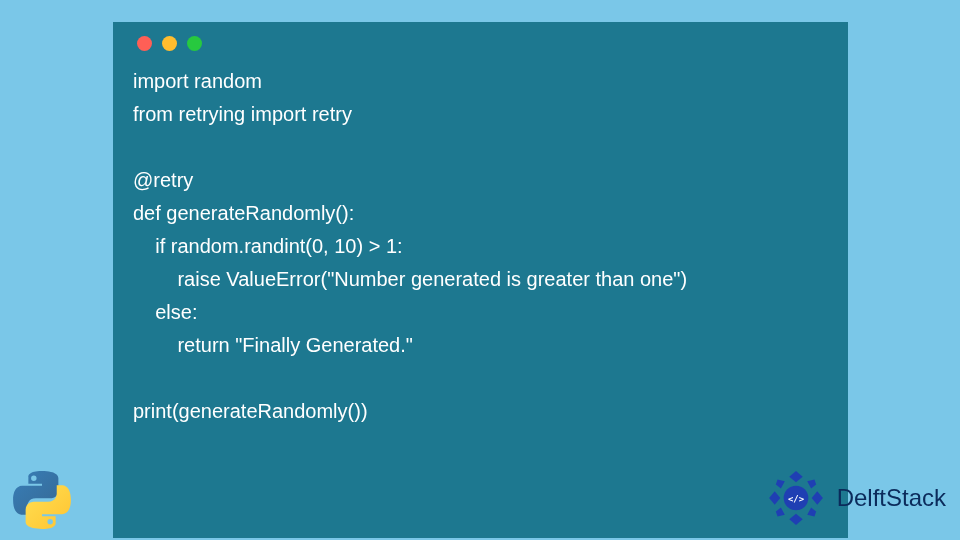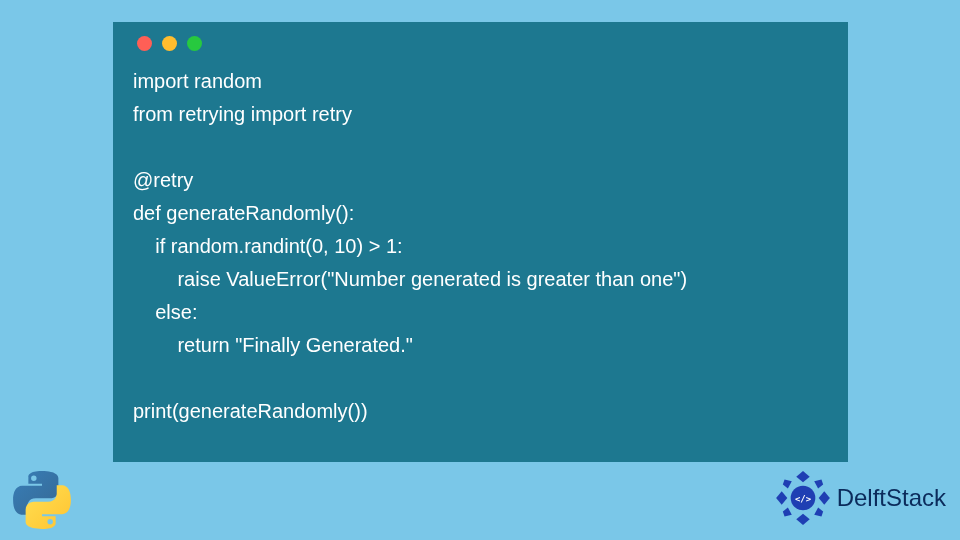--- a/index.html
+++ b/index.html
@@ -9,21 +9,21 @@
     background: #7ac7e8;
     position: relative;
     font-family: -apple-system, BlinkMacSystemFont, "Segoe UI", Arial, sans-serif;
     overflow: hidden;
   }
   .code-window {
     position: absolute;
     left: 113px;
     top: 22px;
     width: 735px;
-    height: 440px;
+    height: 516px;
     background: #1d7890;
     padding: 14px 20px 18px 20px;
   }
   .dots { display: flex; gap: 10px; margin-bottom: 14px; margin-left: 4px; }
   .dot { width: 15px; height: 15px; border-radius: 50%; }
   .dot.red { background: #ff5f56; }
   .dot.yellow { background: #ffbd2e; }
   .dot.green { background: #27c93f; }
   .code {
     color: #ffffff;
@@ -46,20 +46,21 @@
     bottom: 14px;
     display: flex;
     align-items: center;
     gap: 6px;
   }
   .brand-text {
     font-size: 24px;
     font-weight: 500;
     color: #0b2b5b;
     font-family: "Segoe UI", Arial, sans-serif;
+    margin-left: 7px;
   }
   .brand-logo { width: 56px; height: 56px; }
 </style>
 </head>
 <body>
 
 <div class="code-window">
   <div class="dots">
     <div class="dot red"></div>
     <div class="dot yellow"></div>

